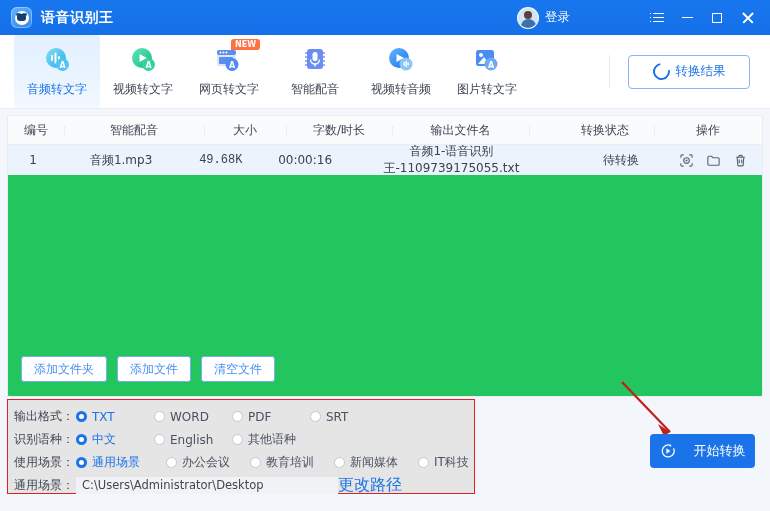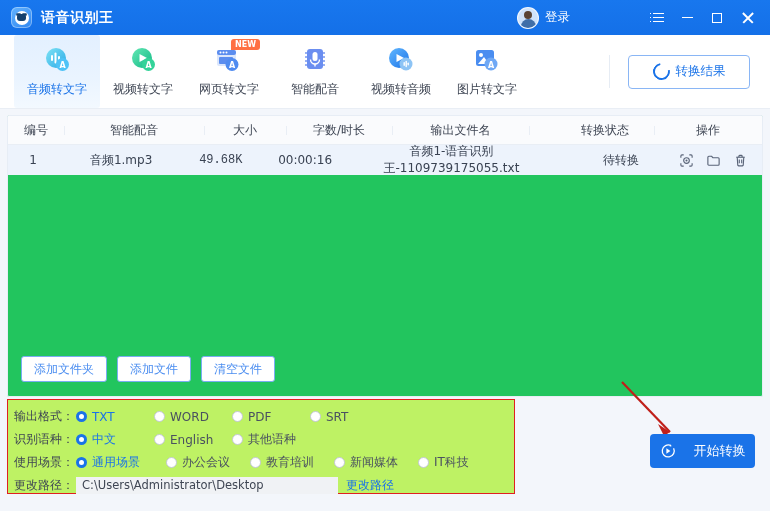--- a/index.html
+++ b/index.html
@@ -212,24 +212,24 @@
 
   
   .settings-wrap {
     flex: 0 0 auto;
     position: relative;
     height: 107px;
     margin: 1px 0 0 0;
   }
   .settings {
     position: absolute; left: 7px; top: 1px;
-    width: 508px; height: 95px;
+    width: 468px; height: 95px;
     border: 1.5px solid #e02020;
     box-sizing: border-box;
-    background: #bef264;
+    background: #e5e5e5;
     padding: 5px 0 0 0;
   }
   .srow {
     display: flex; align-items: center;
     height: 23px; padding-left: 6px;
     font-size: 12px; color: #3f4654;
   }
   .slabel { width: 62px; flex: 0 0 auto; color: #3f4654; }
   .radio {
     display: flex; align-items: center; gap: 5px;
@@ -247,21 +247,21 @@
   .path-input {
     height: 17px; line-height: 17px;
     background: #f0f2f5;
     border: none; outline: none;
     font-size: 11.5px; color: #3f4654;
     padding: 0 6px; width: 262px;
     font-family: "DejaVu Sans", "Liberation Sans", sans-serif;
     box-sizing: border-box;
   }
   .path-link {
-    color: #1a73e8; font-size: 12px; margin-left: 8px; cursor: pointer;
+    color: #1a73e8; font-size: 16px; cursor: pointer;
   }
 
   
   .start-btn {
     position: absolute; right: 15px; top: 36px;
     width: 105px; height: 34px;
     background: #1a73e8; border-radius: 4px;
     color: #ffffff; font-size: 13px;
     display: flex; align-items: center; justify-content: center; gap: 18px;
     cursor: pointer;
@@ -550,21 +550,21 @@
           <span class="dot"></span>
           <span>新闻媒体</span>
         </span>
         <span class="radio">
           <span class="dot"></span>
           <span>IT科技</span>
         </span>
       </div>
 
       <div class="srow">
-        <span class="slabel">更改路径：</span>
+        <span class="slabel">通用场景：</span>
         <input class="path-input" type="text" readonly="" value="C:\Users\Administrator\Desktop" style="">
         <span class="path-link">更改路径</span>
       </div>
 
     </div>
 
     <svg class="arrow-svg" width="90" height="80" viewBox="0 0 90 80">
       <line x1="10" y1="8" x2="58" y2="58" stroke="#c0201a" stroke-width="2.2"></line>
       <path d="M58 58 L46 50 L52 62 Z" fill="#c0201a"></path>
     </svg>

